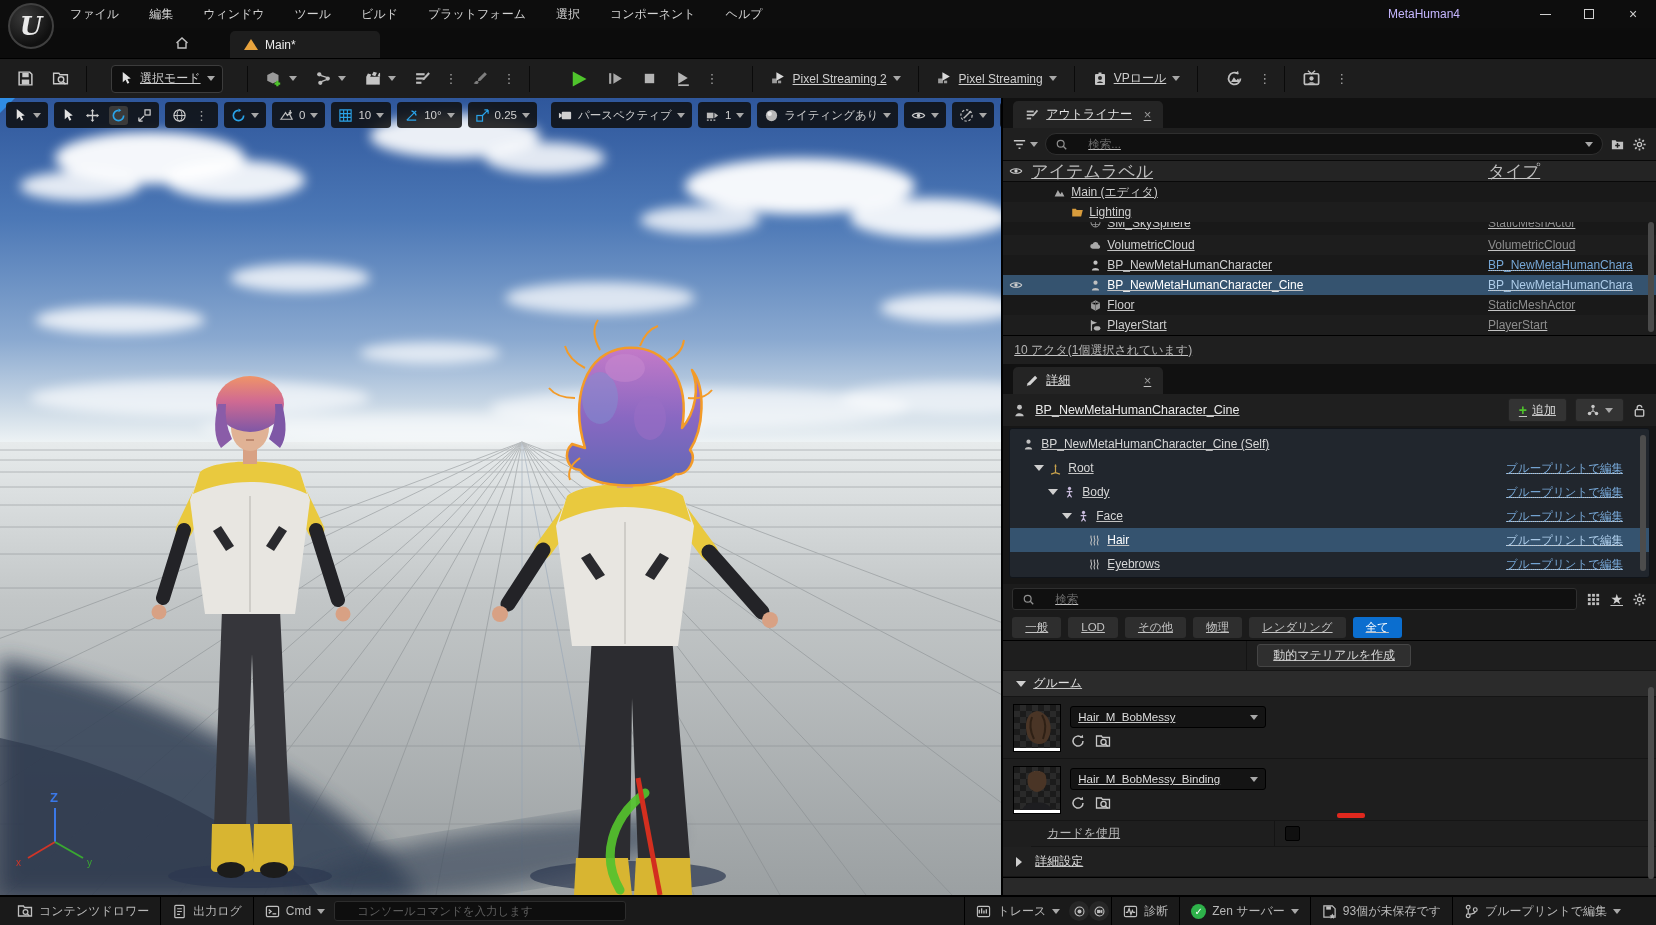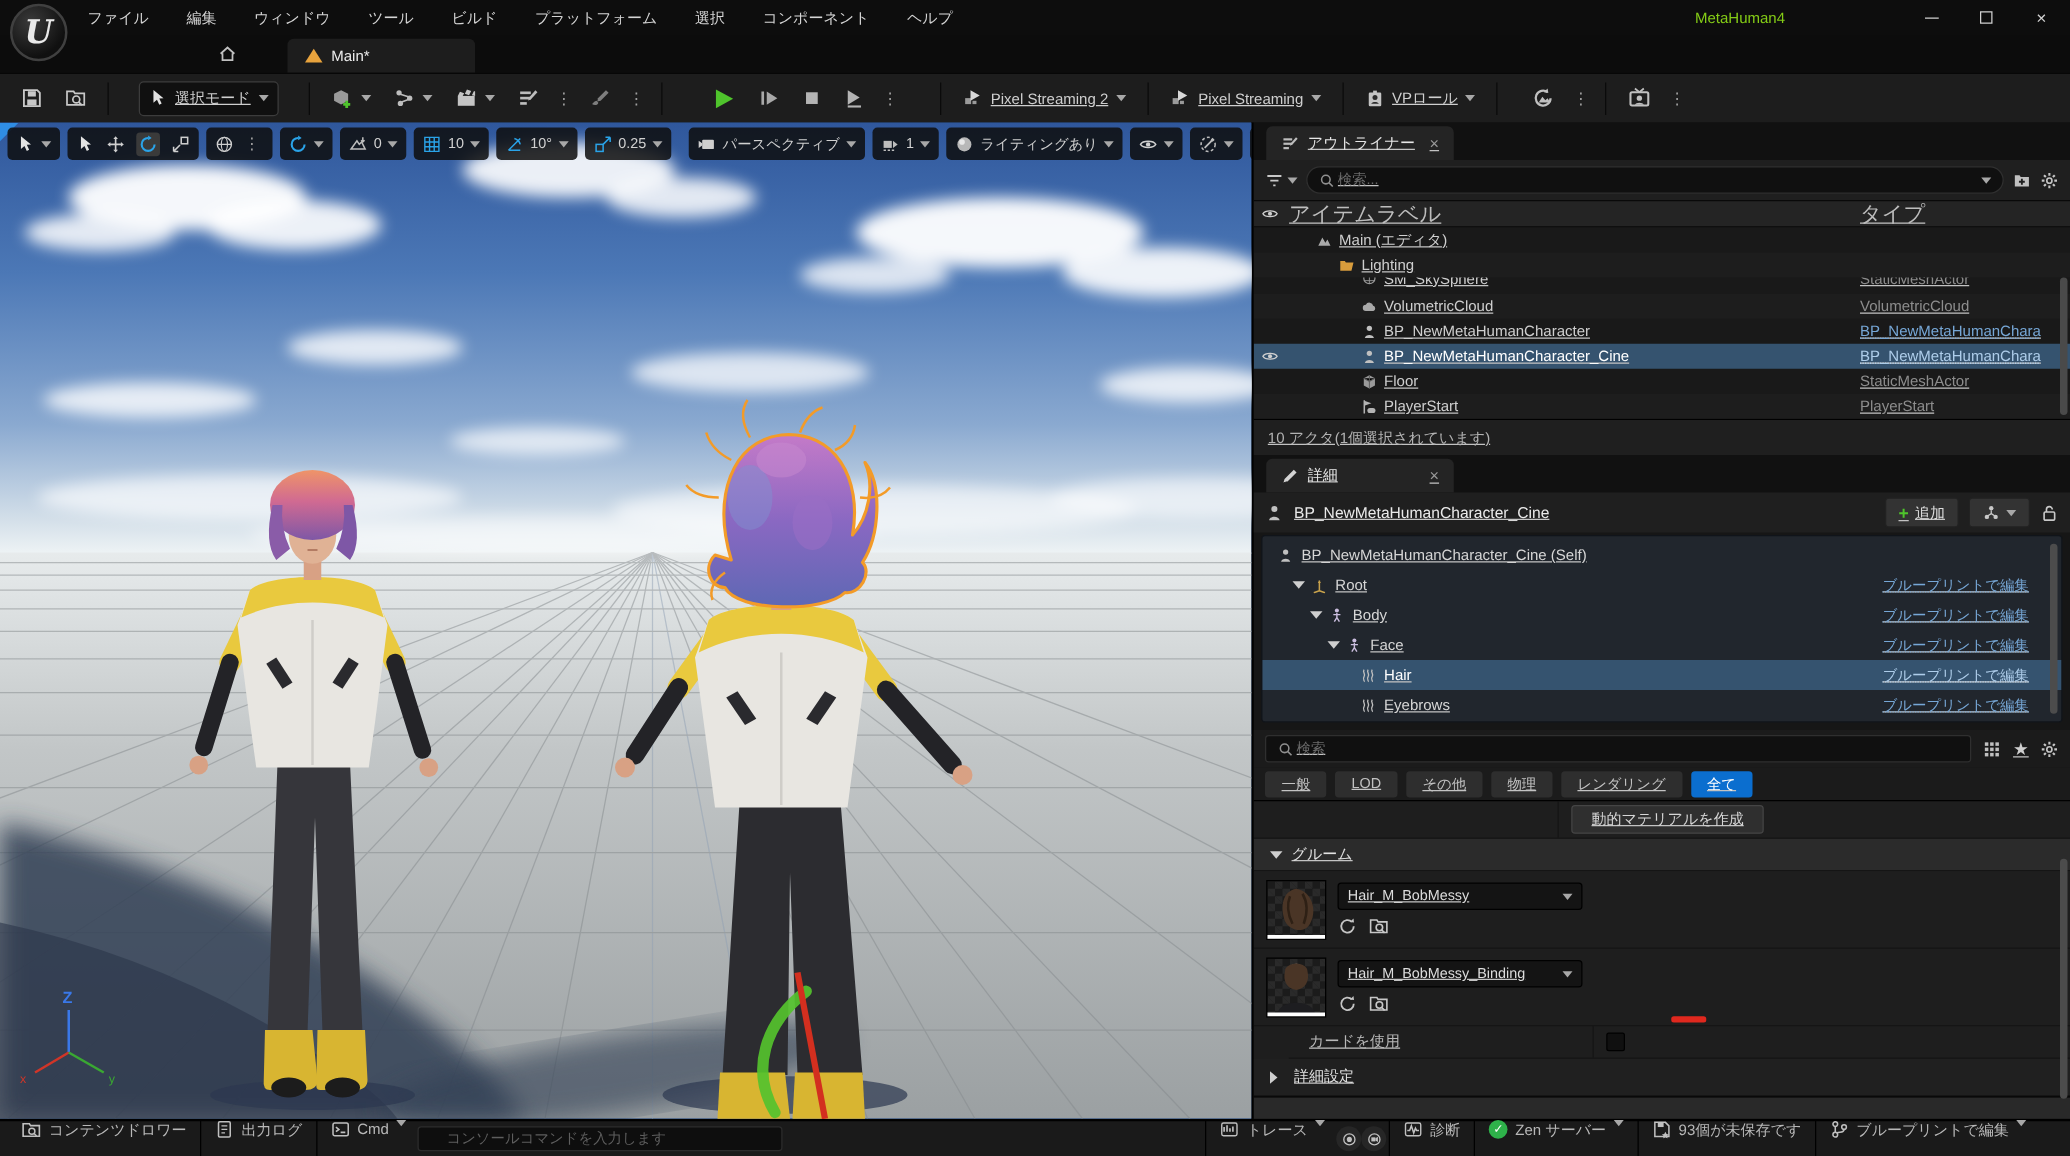--- a/index.html
+++ b/index.html
@@ -7,21 +7,21 @@
   .app{position:relative;width:1656px;height:925px;overflow:hidden;background:#141414;color:#c3c3c3;font-size:12px;user-select:none;}
 
   
   .titlebar{height:28px;background:#0d0d0d;display:flex;align-items:center;position:relative;}
   .logo{position:absolute;left:8px;top:3px;width:46px;height:46px;border-radius:50%;
         background:radial-gradient(circle at 35% 30%,#3a3a3a,#101010 70%);border:2px solid #404040;z-index:20;
         display:flex;align-items:center;justify-content:center;}
   .logo span{font-family:"DejaVu Serif","Liberation Serif",serif;font-style:italic;font-weight:bold;font-size:26px;color:#e9e9e9;}
   .menus{display:flex;gap:30px;margin-left:70px;}
   .menu{color:#d4d4d4;cursor:default;}
-  .wtitle{position:absolute;left:1332px;width:120px;text-align:center;color:#84cc16;}
+  .wtitle{position:absolute;left:1364px;width:120px;text-align:center;color:#c4b5fd;}
   .wctrl{position:absolute;right:16px;top:0;height:28px;display:flex;gap:30px;align-items:center;color:#d0d0d0;}
   .wc{width:14px;height:14px;display:flex;align-items:center;justify-content:center;font-size:14px;}
   .wc .bar{width:11px;height:1px;background:#d0d0d0;}
   .wc .sq{width:10px;height:10px;border:1px solid #d0d0d0;}
 
   
   .tabrow{height:30px;background:#0c0c0c;display:flex;align-items:flex-end;padding-left:168px;}
   .homebtn{width:28px;height:24px;margin-bottom:3px;display:flex;align-items:center;justify-content:center;border-radius:4px;}
   .tab-main{margin-left:34px;height:27px;min-width:150px;background:#1d1d1d;border-radius:5px 5px 0 0;
             display:flex;align-items:center;gap:7px;padding:0 14px;color:#ececec;}
@@ -43,21 +43,21 @@
   .vptb{position:absolute;left:6px;right:6px;top:4px;height:26px;display:flex;gap:6px;z-index:5;align-items:center;}
   .vbtn{background:rgba(14,14,14,.86);border-radius:4px;height:26px;display:flex;align-items:center;gap:5px;padding:0 7px;color:#d0d0d0;font-size:11.5px;white-space:nowrap;}
   .vbtn .act{background:#3a3a3a;border-radius:3px;padding:2px;}
 
   
   .rightpanel{width:680px;height:797px;border-left:2px solid #000;display:flex;flex-direction:column;background:#161616;text-decoration:underline;}
   .ptabs{height:30px;background:#111;display:flex;align-items:flex-end;padding-left:10px;}
   .ptab{height:27px;background:#242424;border-radius:5px 5px 0 0;display:flex;align-items:center;gap:7px;padding:0 12px;min-width:150px;color:#e6e6e6;}
   .ptab .x{margin-left:auto;color:#9a9a9a;font-size:13px;}
   .o-toolbar{height:32px;background:#1f1f1f;display:flex;align-items:center;gap:7px;padding:0 9px;}
-  .pill{flex:1;height:22px;background:#101010;border:1px solid #2f2f2f;border-radius:12px;display:flex;align-items:center;gap:0;padding:0 9px;}
+  .pill{flex:1;height:22px;background:#101010;border:1px solid #2f2f2f;border-radius:12px;display:flex;align-items:center;gap:18px;padding:0 9px;}
   .pill input{flex:1;background:transparent;border:0;outline:0;color:#cfcfcf;font-size:11.5px;min-width:10px;}
   .pill input::placeholder{color:#6b6b6b;}
   .o-header{height:22px;background:#242424;border-top:1px solid #090909;border-bottom:1px solid #090909;display:flex;align-items:center;color:#bdbdbd;font-size:17px;}
   .eyecell{width:26px;display:flex;justify-content:center;}
   .o-col-label{flex:1;padding-left:2px;}
   .o-col-type{width:168px;}
   .o-rows{position:relative;height:153px;background:#191919;overflow:hidden;}
   .o-row{height:20px;display:flex;align-items:center;color:#cfcfcf;}
   .o-row:nth-child(even){background:#1d1d1d;}
   .o-row.selected{background:#35536f;color:#fff;}
@@ -106,21 +106,21 @@
   .arow{display:flex;gap:9px;align-items:center;}
   .redbar{position:absolute;left:334px;bottom:2px;width:28px;height:5px;background:#e0281e;border-radius:2px;}
   .row-card{height:26px;margin-left:28px;}
   .cb{width:15px;height:15px;background:#101010;border:1px solid #000;border-radius:2px;}
   .row-adv{height:30px;background:#202020;}
   .partial{height:18px;background:#292929;border-top:1px solid #000;}
   .d-scroll{position:absolute;right:2px;top:46px;bottom:16px;width:6px;background:#4c4c4c;border-radius:3px;}
 
   
   .statusbar{height:30px;background:#1a1a1a;border-top:2px solid #000;display:flex;align-items:center;padding:0 8px;color:#b8b8b8;}
-  .sbtn{display:flex;align-items:flex-start;gap:6px;padding:0 9px;height:30px;white-space:nowrap;}
+  .sbtn{display:flex;align-items:center;gap:6px;padding:0 9px;height:30px;white-space:nowrap;}
   .s-sep{width:1px;height:30px;background:#000;margin:0 2px;}
   .consolein{width:292px;height:20px;background:#0e0e0e;border:1px solid #2c2c2c;border-radius:3px;color:#cfcfcf;padding:0 22px;outline:0;font-size:11.5px;}
   .consolein::placeholder{color:#5e5e5e;}
   .circ{width:20px;height:20px;border-radius:50%;background:#262626;display:flex;align-items:center;justify-content:center;}
   .zen{width:15px;height:15px;border-radius:50%;background:#2eb24a;color:#fff;font-size:10px;display:flex;align-items:center;justify-content:center;}
 </style>
 </head>
 <body>
 
 <svg width="0" height="0" style="position:absolute">

